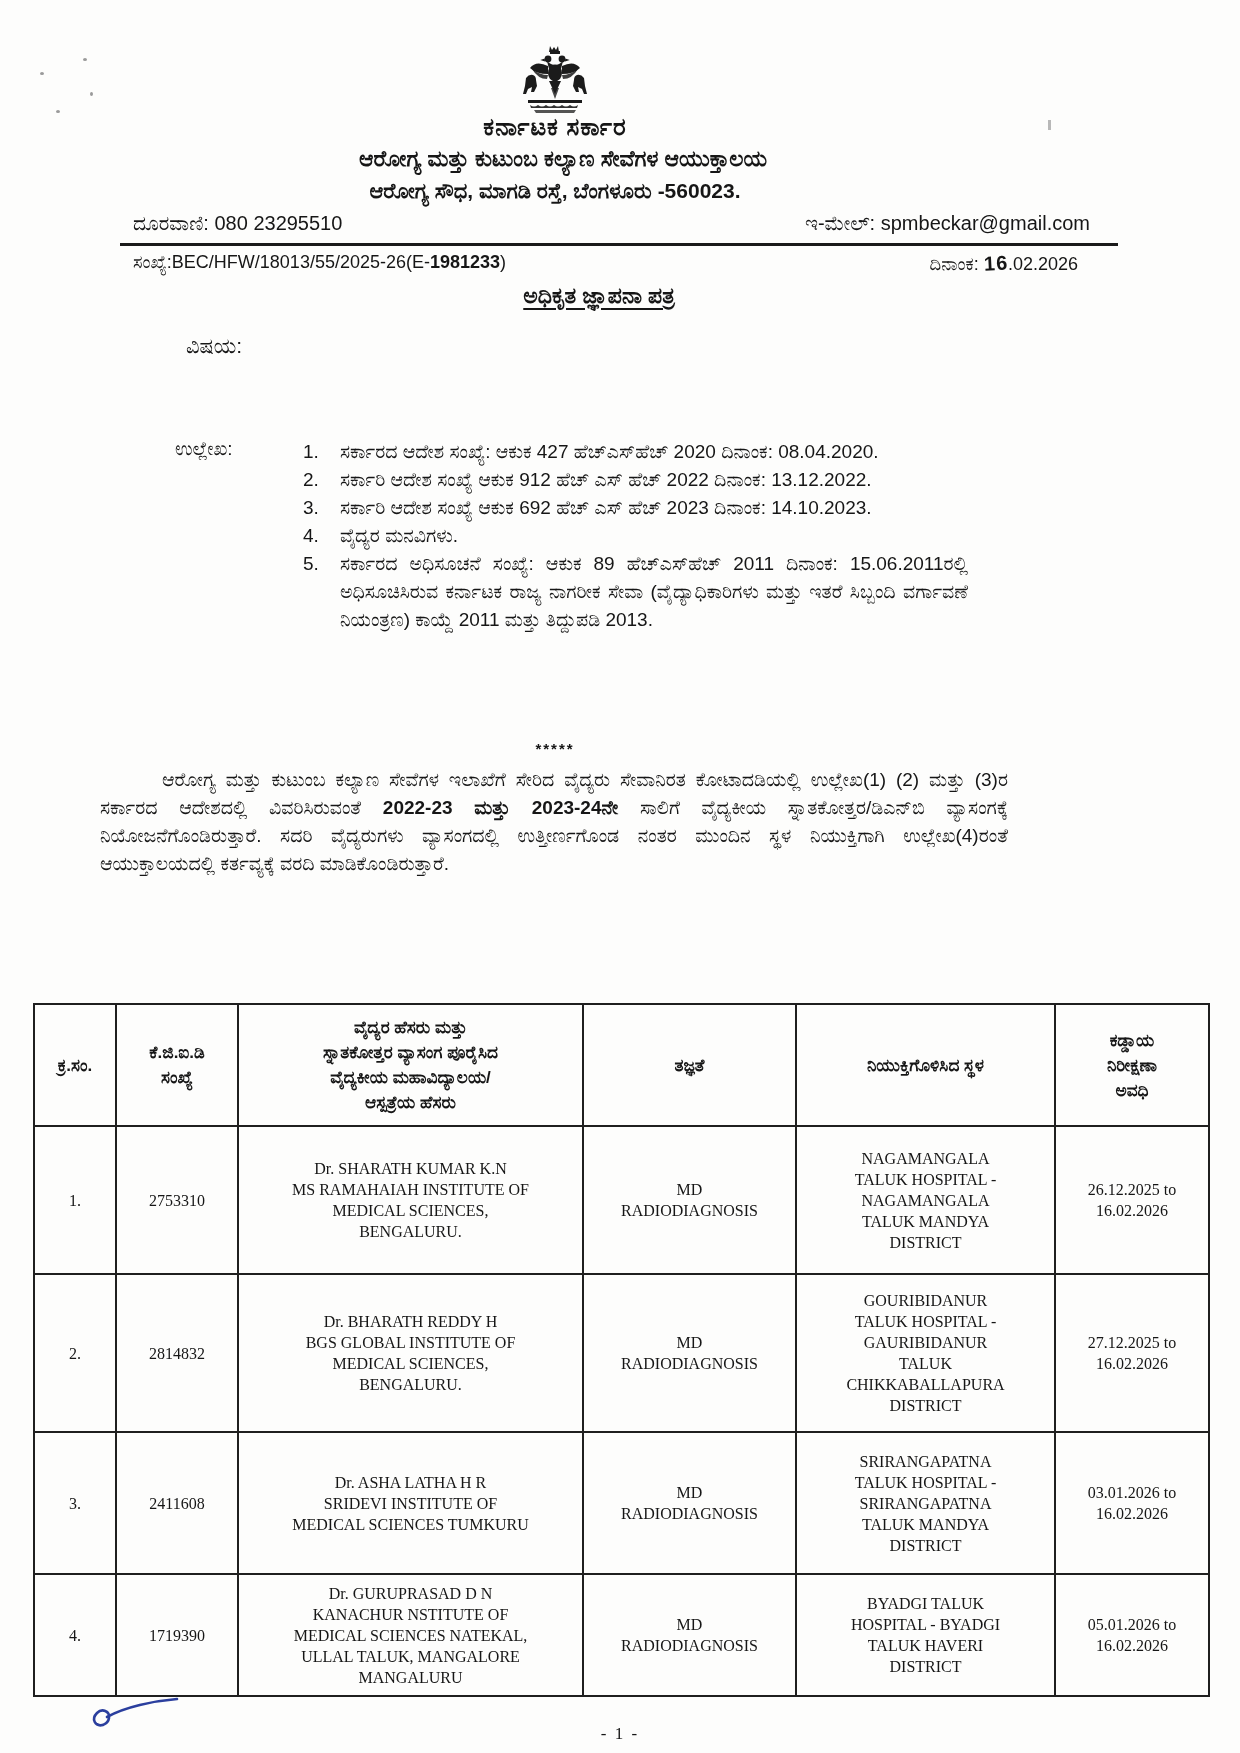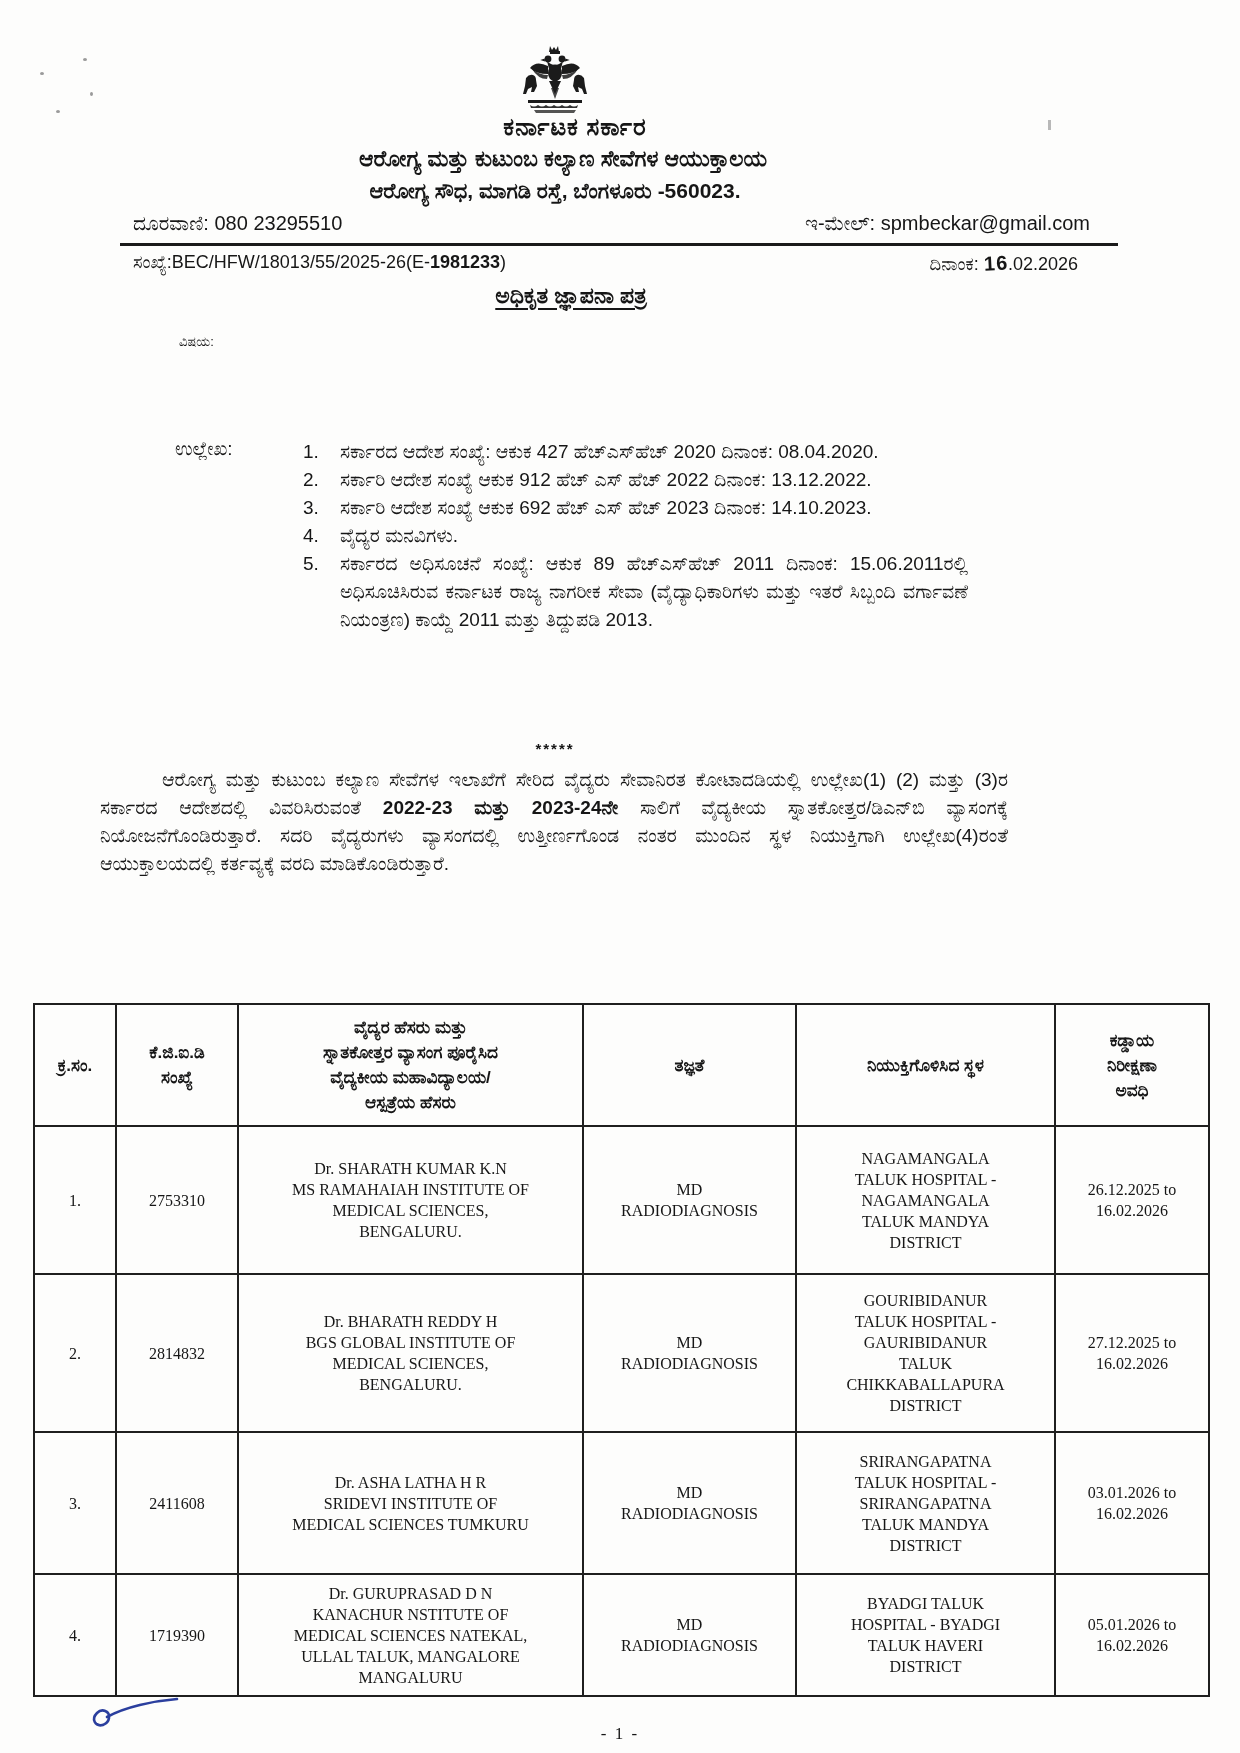--- a/index.html
+++ b/index.html
@@ -12,33 +12,33 @@
     color:#161616;
     overflow:hidden;
   }
   .abs{position:absolute;}
   .kn{font-family:"Liberation Sans",sans-serif;}
   .center{text-align:center;}
   .bold{font-weight:700;margin-top:27px;}
 
   
   .speck{position:absolute;background:#9a9a9a;border-radius:50%;}
-  .gov-title{left:0;top:113px;width:1110px;font-size:24px;font-weight:700;letter-spacing:1px;padding-left:20px;}
+  .gov-title{left:0;top:113px;width:1110px;font-size:24px;font-weight:700;letter-spacing:1px;}
   .dept-line{left:8px;top:146px;width:1110px;font-size:22px;font-weight:700;}
   .addr-line{left:0;top:179px;width:1110px;font-size:21px;font-weight:700;}
 
   .contact-row{left:133px;top:212px;width:957px;display:flex;justify-content:space-between;font-size:20px;}
   .rule{left:120px;top:243px;width:998px;height:3px;background:#1a1a1a;}
   .ref-row{left:133px;top:252px;width:945px;display:flex;justify-content:space-between;font-size:18px;}
   .date-hand{display:inline-block;font-weight:700;font-size:20px;transform:rotate(-3deg);letter-spacing:1px;}
 
-  .doc-title{left:16px;top:283px;width:1110px;font-size:22px;font-weight:700;}
+  .doc-title{left:0;top:283px;width:1110px;font-size:22px;font-weight:700;padding-left:44px;}
   .doc-title span{text-decoration:underline;text-underline-offset:5px;}
 
-  .subject-label{left:179px;top:334px;font-size:13px;}
+  .subject-label{left:186px;top:334px;font-size:21px;}
   .subject-text{left:270px;top:334px;width:668px;font-size:19px;line-height:28px;text-align:justify;}
 
   .ref-label{left:175px;top:438px;font-size:19px;}
   .ref-list{left:303px;top:438px;width:665px;font-size:19px;line-height:28px;}
   .ref-item{display:flex;margin-bottom:0px;}
   .ref-no{width:37px;flex:none;}
   .ref-text{flex:1;text-align:justify;}
 
   .stars{left:0;top:740px;width:1110px;font-size:15px;letter-spacing:2px;font-weight:700;}
 

